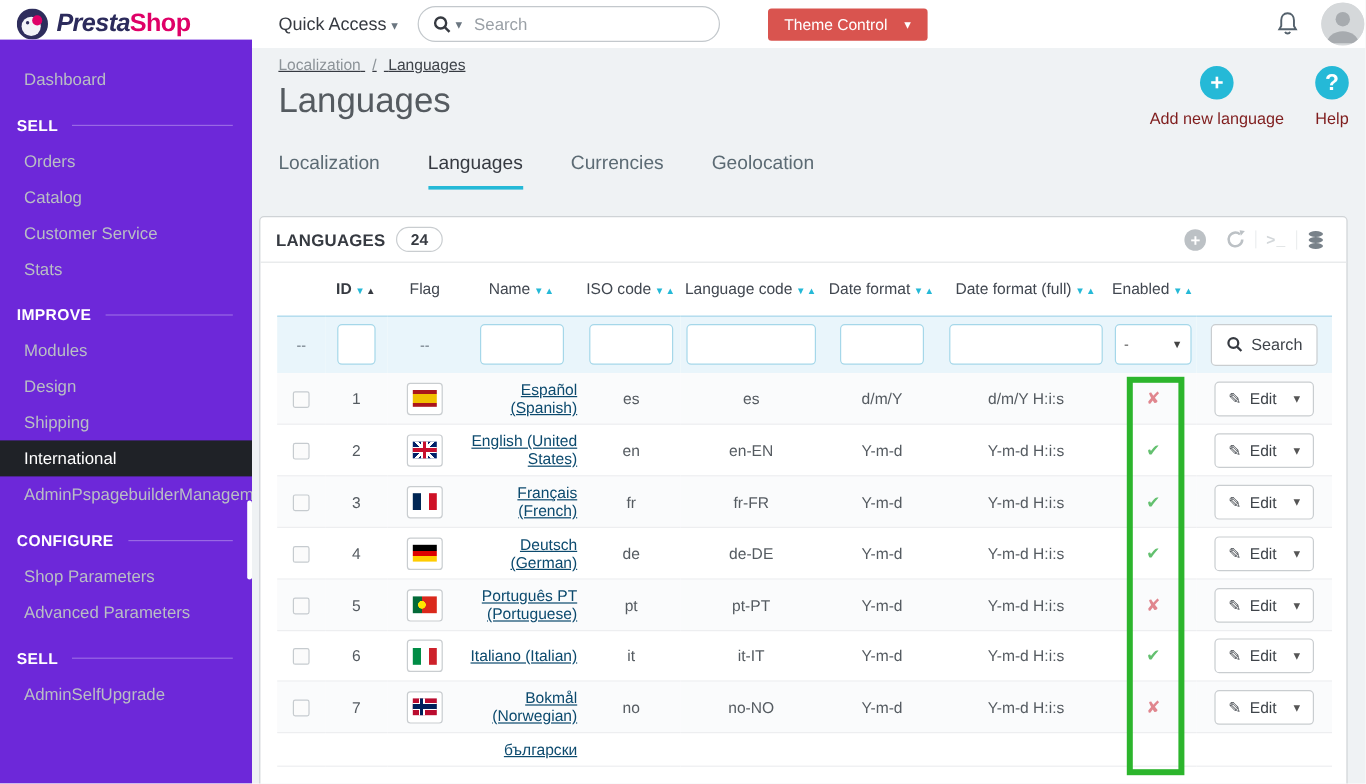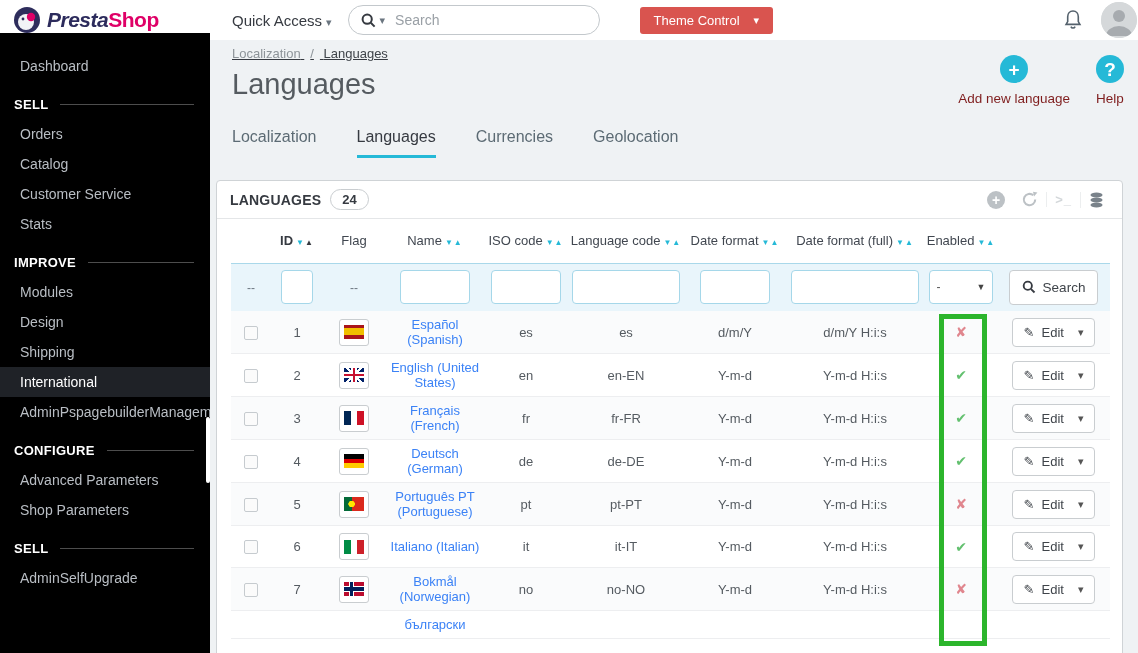--- a/index.html
+++ b/index.html
@@ -18,21 +18,21 @@
   .quick-access { margin-left:22px; font-size:15px; color:#363a41; cursor:pointer; white-space:nowrap; }
   .caret { font-size:11px; color:#6b7680; margin-left:4px; }
   .search-pill { margin-left:16px; width:252px; height:30px; border:1px solid #c3c8cc; border-radius:16px; display:flex; align-items:center; padding:0 12px; background:#fff; }
   .search-pill .ph { color:#9aa0a6; font-size:14px; margin-left:10px; }
   .theme-btn { margin-left:40px; background:#d9544f; color:#fff; font-size:13px; border:none; border-radius:3px; height:27px; padding:0 14px; display:flex; align-items:center; gap:10px; cursor:pointer; }
   .theme-btn .caret { color:#fff; }
   .bell { margin-left:auto; margin-right:18px; cursor:pointer; display:flex; }
   .avatar { width:36px; height:36px; border-radius:50%; overflow:hidden; margin-right:1px; cursor:pointer; background:#d5d8da; }
 
   
-  .sidebar { position:absolute; left:0; top:33px; bottom:0; width:210px; background:#000000; z-index:30; padding-top:18px; }
+  .sidebar { position:absolute; left:0; top:33px; bottom:0; width:210px; background:#6d28d9; z-index:30; padding-top:18px; }
   .side-item { padding:7px 0 7px 20px; font-size:14px; color:#b9bec4; cursor:pointer; white-space:nowrap; overflow:hidden; }
   .side-item.active { background:#1f2227; color:#fff; }
   .side-section { display:flex; align-items:center; margin:16px 0 7px 0; padding-left:14px; }
   .side-section .t { color:#fff; font-size:13px; font-weight:bold; letter-spacing:0.3px; }
   .side-section .line { flex:1; height:1px; background:rgba(255,255,255,0.3); margin:0 16px 0 12px; }
   .side-scroll-thumb { position:absolute; right:0; top:384px; width:4px; height:66px; background:#fff; border-radius:2px; }
 
   
   .main { position:absolute; left:210px; top:40px; right:0; bottom:0; overflow:hidden; }
   .breadcrumb { margin:6px 0 0 22px; font-size:13px;text-decoration:underline; }
@@ -73,21 +73,21 @@
   .dashdash { color:#6b7680; font-size:12px; }
   .f-in { height:34px; border:1px solid #a5d7e9; border-radius:4px; background:#fff; font-size:13px; padding:0 6px; color:#363a41; }
   .f-id { width:32px; }
   .f-sm { width:70px; }
   .f-md { width:92%; }
   .f-sel { width:90%; height:34px; border:1px solid #a5d7e9; border-radius:4px; background:#fff; display:inline-flex; align-items:center; justify-content:space-between; padding:0 7px; cursor:pointer; color:#555; font-size:12px; }
   .f-sel .caret { color:#444; font-size:9px; }
   .search-btn { height:35px; background:#fff; border:1px solid #c9cdd0; border-radius:4px; padding:0 12px; display:inline-flex; align-items:center; gap:7px; font-size:13.5px; color:#3f444a; cursor:pointer; }
   tbody td { border-bottom:1px solid #edeef0; padding:6px 4px; color:#555b61; }
   tbody tr:nth-child(odd) td { background:#fafbfc; }
-  td.namecell { text-align:center; line-height:15px; color:#3b82f6; }
+  td.namecell { text-align:right; line-height:15px; color:#0c4a6e;text-decoration:underline; }
   .rowchk { appearance:none; -webkit-appearance:none; width:14px; height:14px; border:1px solid #c6cbcf; border-radius:2px; background:#fbfbfb; cursor:pointer; vertical-align:middle; }
   .flagbox { display:inline-flex; align-items:center; justify-content:center; width:30px; height:27px; border:1px solid #c9cdd0; border-radius:3px; background:#fff; }
   .flag { width:20px; height:14px; display:inline-block; }
   .flag-es { background:linear-gradient(0deg,#AA151B 25%,#F1BF00 25% 75%,#AA151B 75%); }
   .flag-gb { background-color:#012169; background-image:
       linear-gradient(90deg,transparent 43%,#C8102E 43% 57%,transparent 57%),
       linear-gradient(0deg,transparent 40%,#C8102E 40% 60%,transparent 60%),
       linear-gradient(90deg,transparent 36%,#fff 36% 64%,transparent 64%),
       linear-gradient(0deg,transparent 31%,#fff 31% 69%,transparent 69%),
       linear-gradient(45deg,transparent 45%,#fff 45% 55%,transparent 55%),
@@ -164,22 +164,22 @@
   <div class="side-item">Modules</div>
   <div class="side-item">Design</div>
   <div class="side-item">Shipping</div>
   <div class="side-item active">International</div>
   <div class="side-item">AdminPspagebuilderManagem...</div>
 
   <div class="side-section">
       <span class="t">CONFIGURE</span>
       <span class="line"></span>
     </div>
+  <div class="side-item">Shop Parameters</div>
   <div class="side-item">Advanced Parameters</div>
-  <div class="side-item">Shop Parameters</div>
 
   <div class="side-section">
       <span class="t">SELL</span>
       <span class="line"></span>
     </div>
   <div class="side-item">AdminSelfUpgrade</div>
 
   <div class="side-scroll-thumb"></div>
 </div>
 

